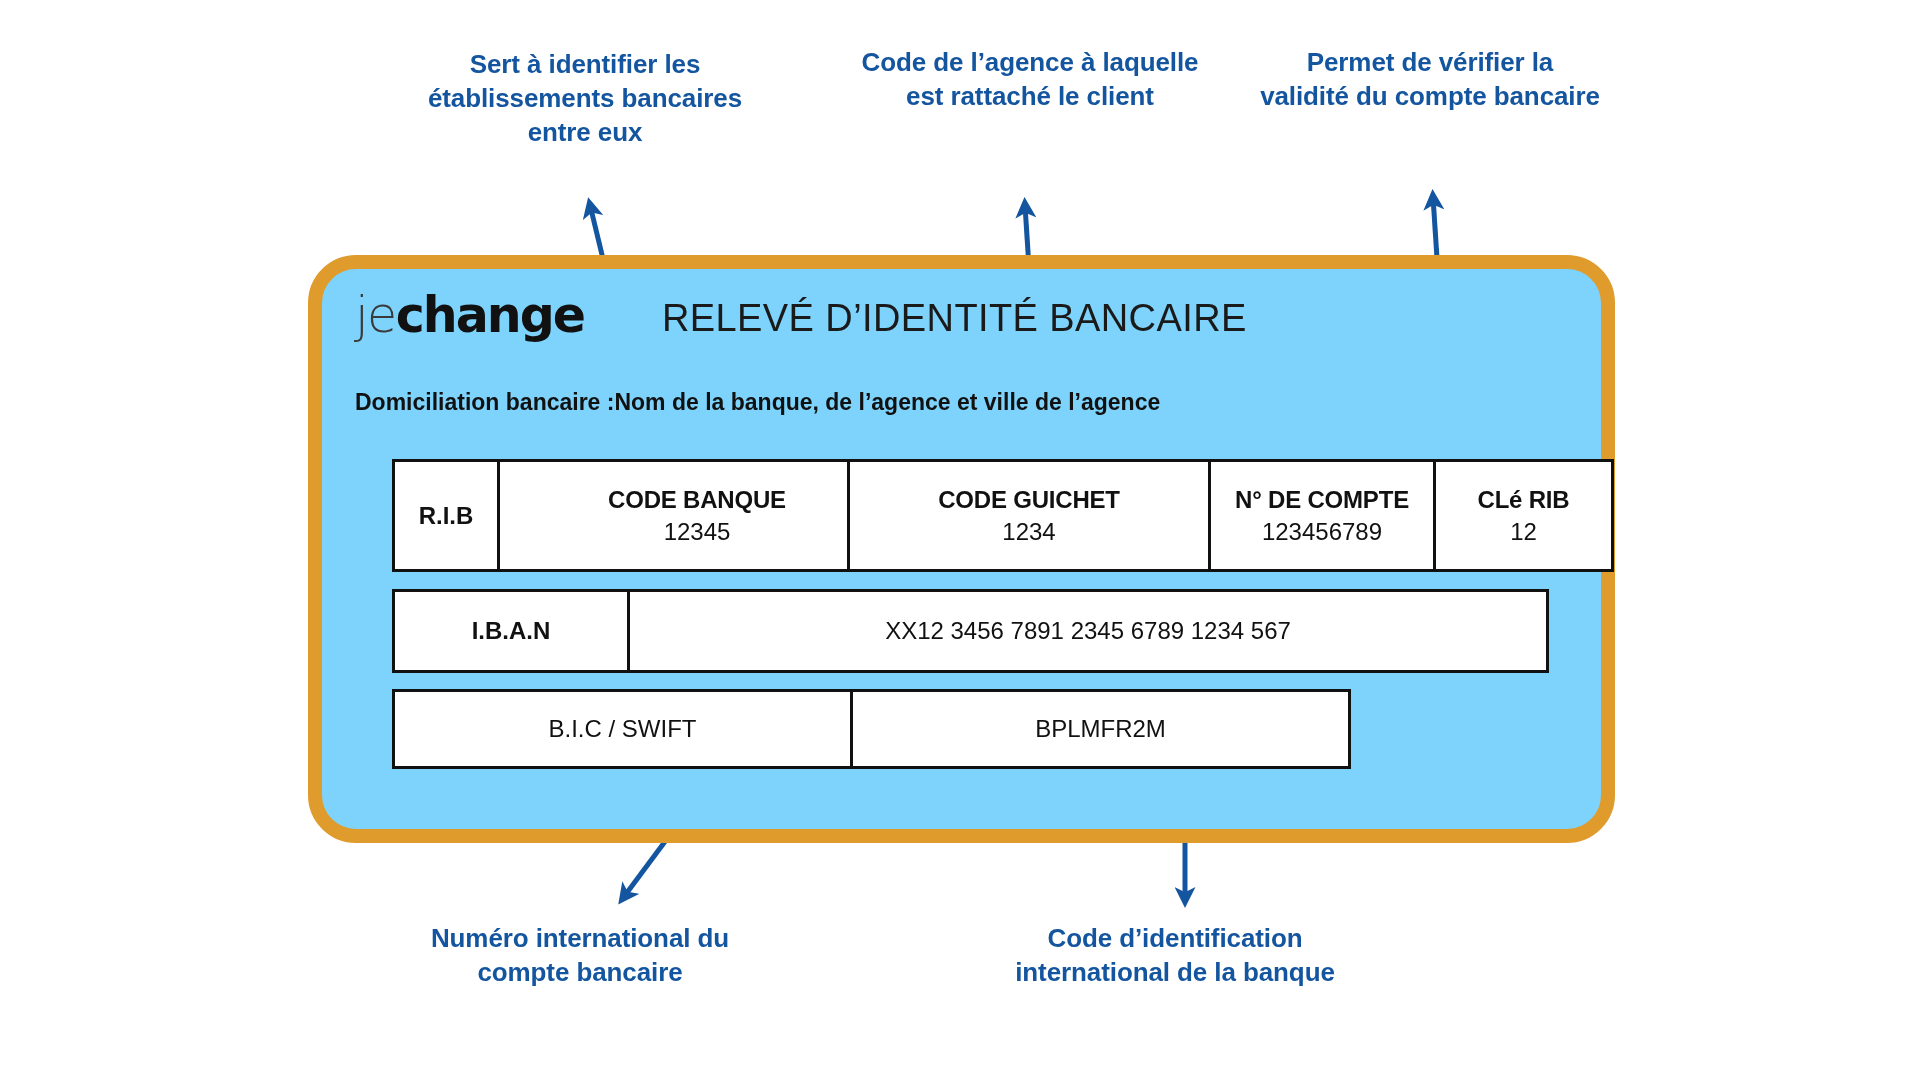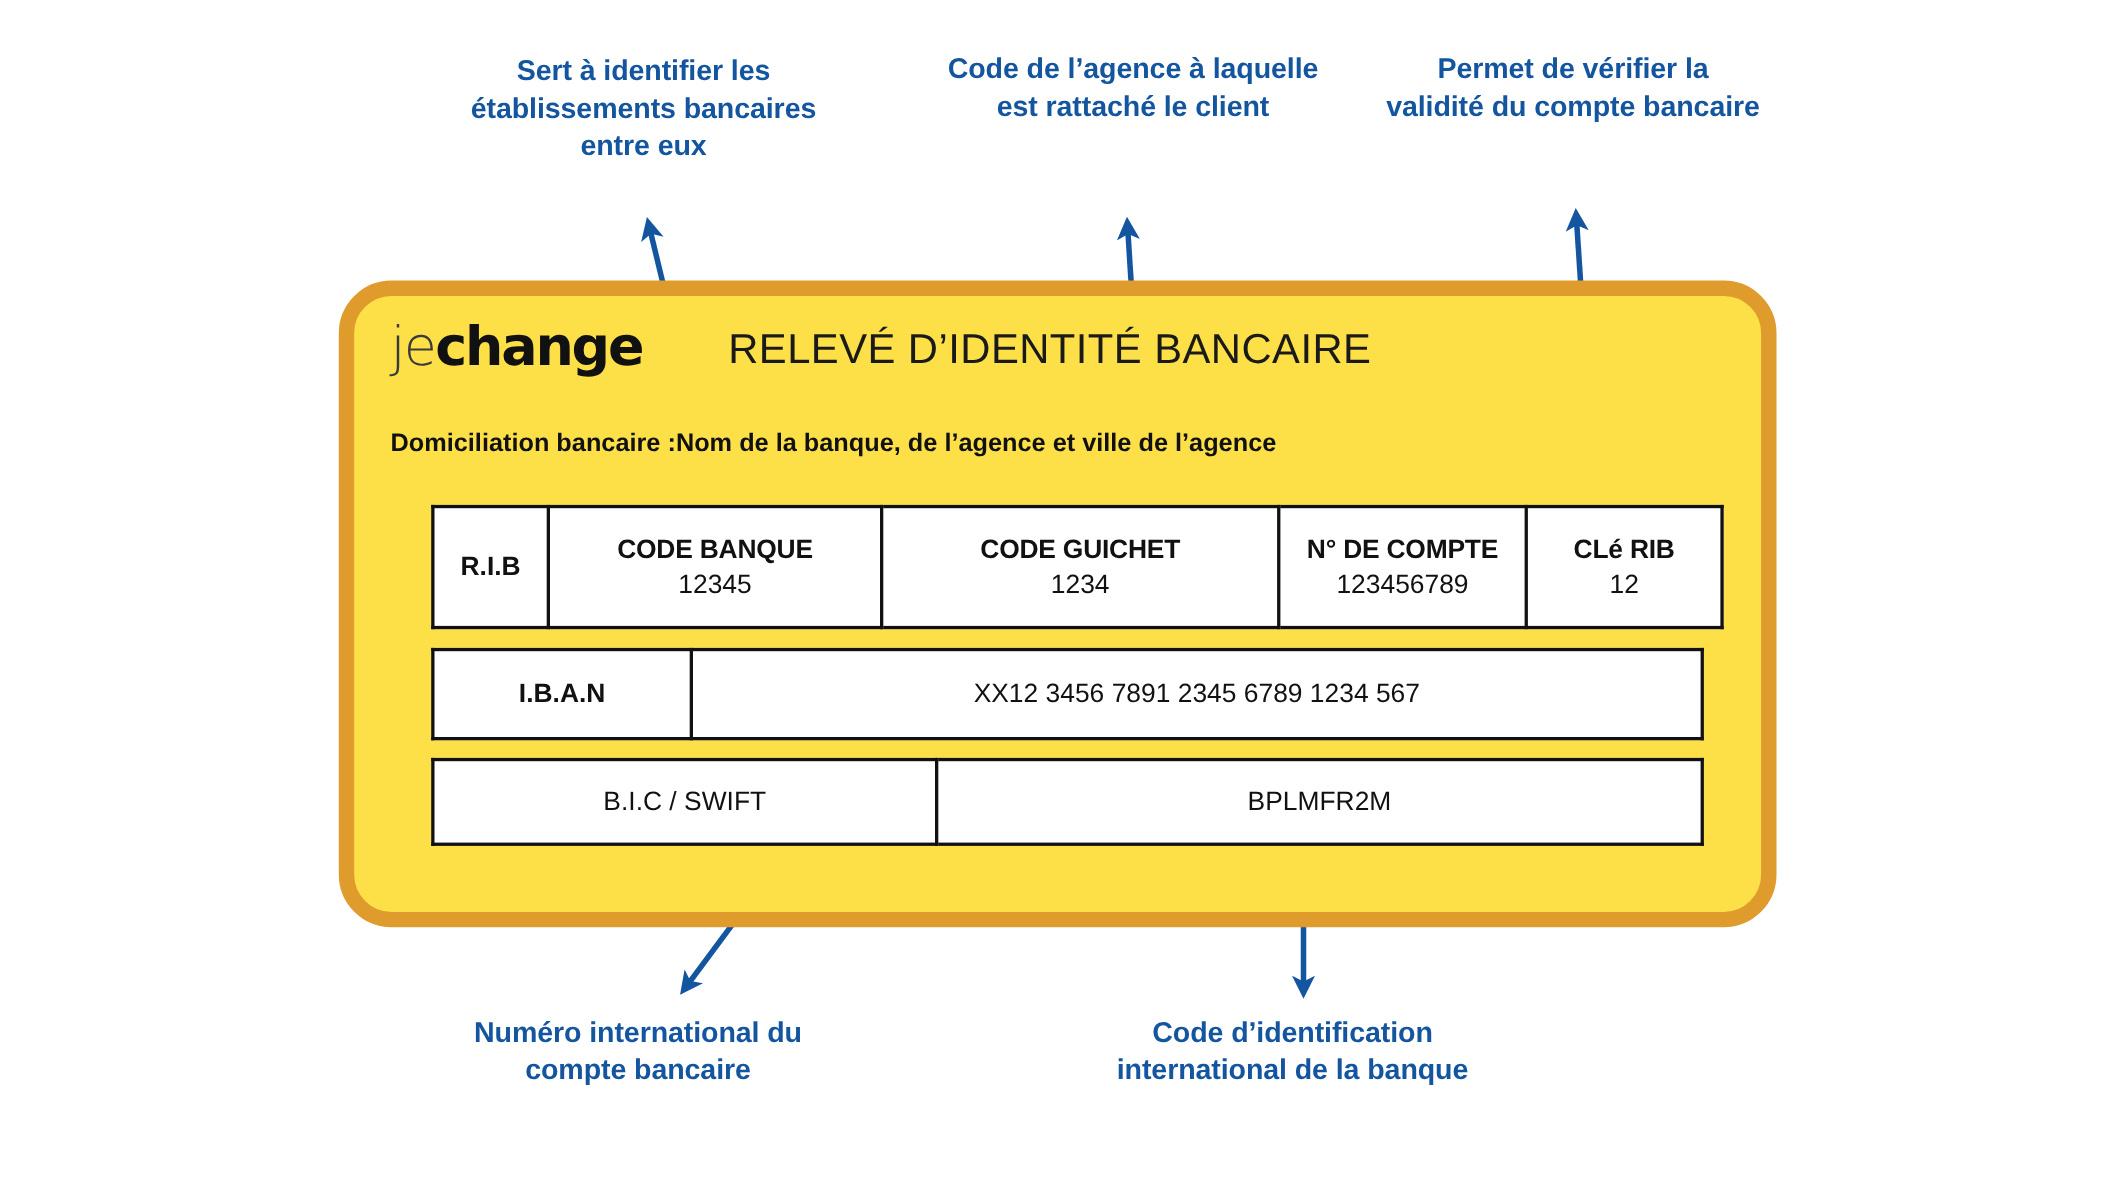--- a/index.html
+++ b/index.html
@@ -43,21 +43,21 @@
   
   #rib-card {
     position: absolute;
     left: 308px;
     top: 255px;
     width: 1307px;
     height: 588px;
     box-sizing: border-box;
     border: 14px solid #e09b2d;
     border-radius: 48px;
-    background: #fde047;
+    background: #7dd3fc;
   }
 
   #card-header {
     position: relative;
     height: 104px;
   }
 
   
   #logo {
     position: absolute;
@@ -108,21 +108,21 @@
   }
   .rib-table td {
     border: 3px solid #111111;
     text-align: center;
     vertical-align: middle;
     color: #111111;
     padding: 0;
   }
   #table-rib  { left: 70px; top: 190px; width: 1157px; height: 113px; }
   #table-iban { left: 70px; top: 320px; width: 1157px; height: 84px; }
-  #table-bic  { left: 70px; top: 420px; width: 1157px; height: 80px; padding-left: 39px; }
+  #table-bic  { left: 70px; top: 420px; width: 959px; height: 80px; padding-left: 39px; }
 
   .cell-stack {
     display: flex;
     flex-direction: column;
     align-items: center;
     justify-content: center;
     line-height: 1.22;
   }
   .cell-head {
     font-weight: bold;
@@ -191,21 +191,21 @@
   </div>
 
   <table class="rib-table" id="table-rib">
     <tbody>
         <tr>
       <td style="width:102px;margin-top:44px;">
         <div class="cell-stack">
           <span class="cell-label-bold">R.I.B</span>
         </div>
       </td>
-      <td style="width:300px;">
+      <td style="width:300px;padding-left:47px;">
         <div class="cell-stack">
           <span class="cell-head">CODE BANQUE</span>
           <span class="cell-value">12345</span>
         </div>
       </td>
       <td style="width:358px;text-align:center;">
         <div class="cell-stack">
           <span class="cell-head">CODE GUICHET</span>
           <span class="cell-value">1234</span>
         </div>

